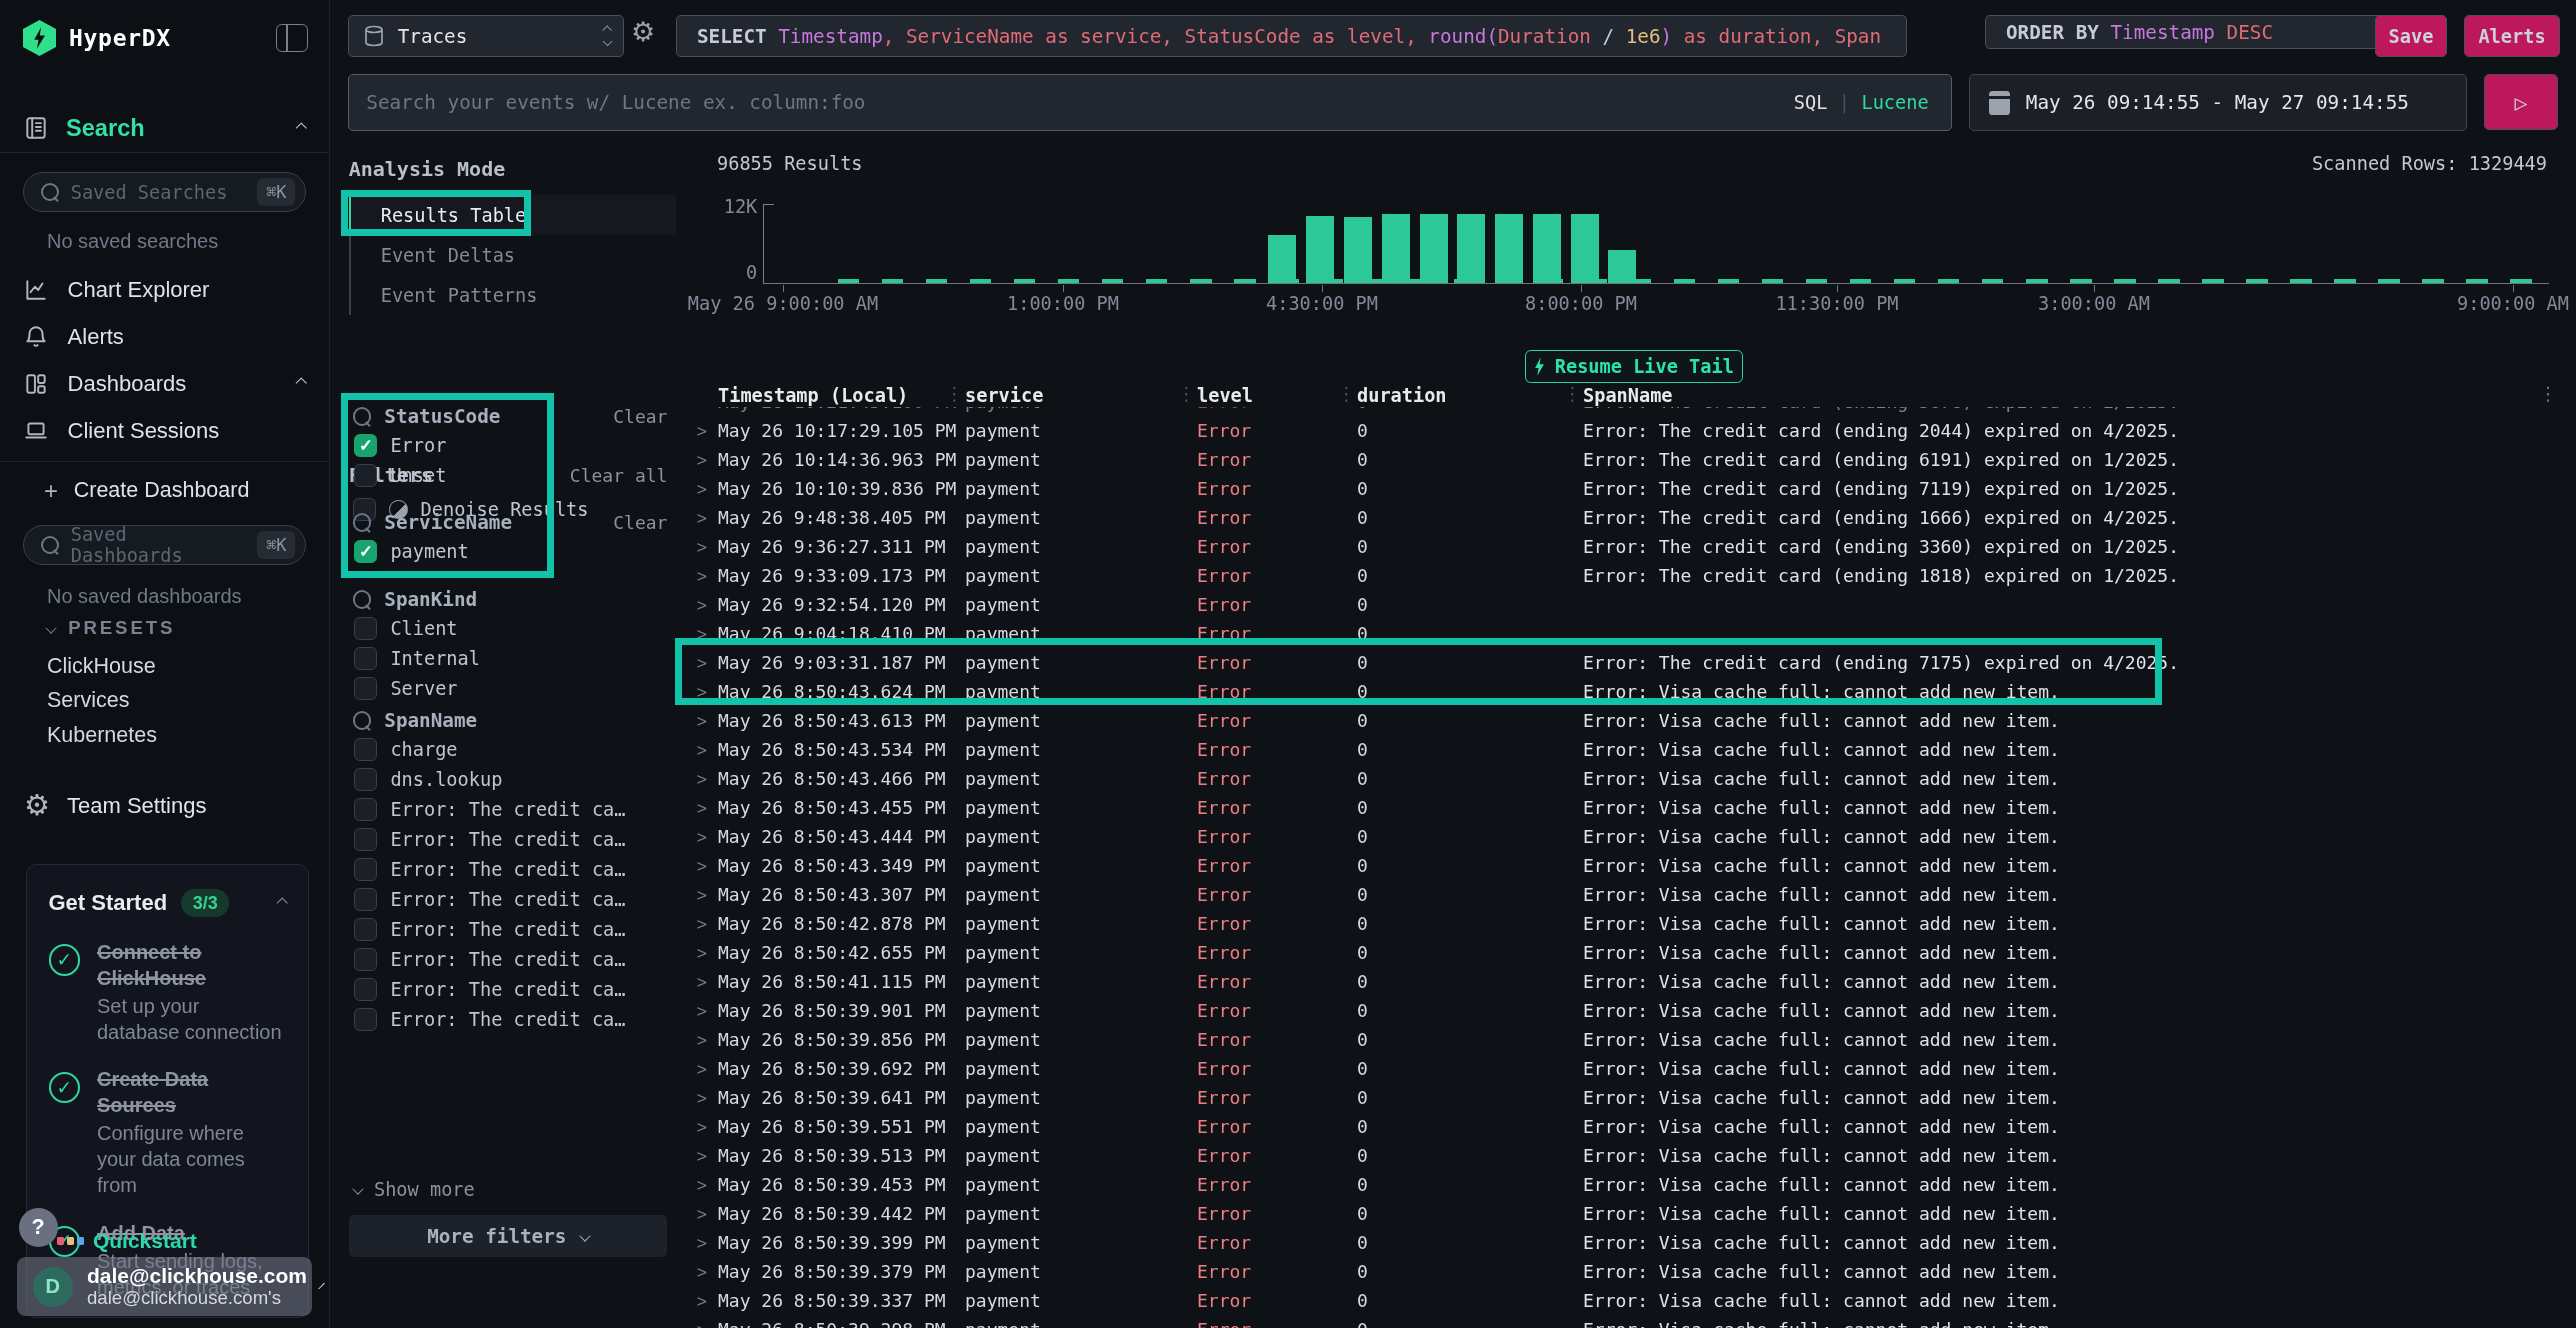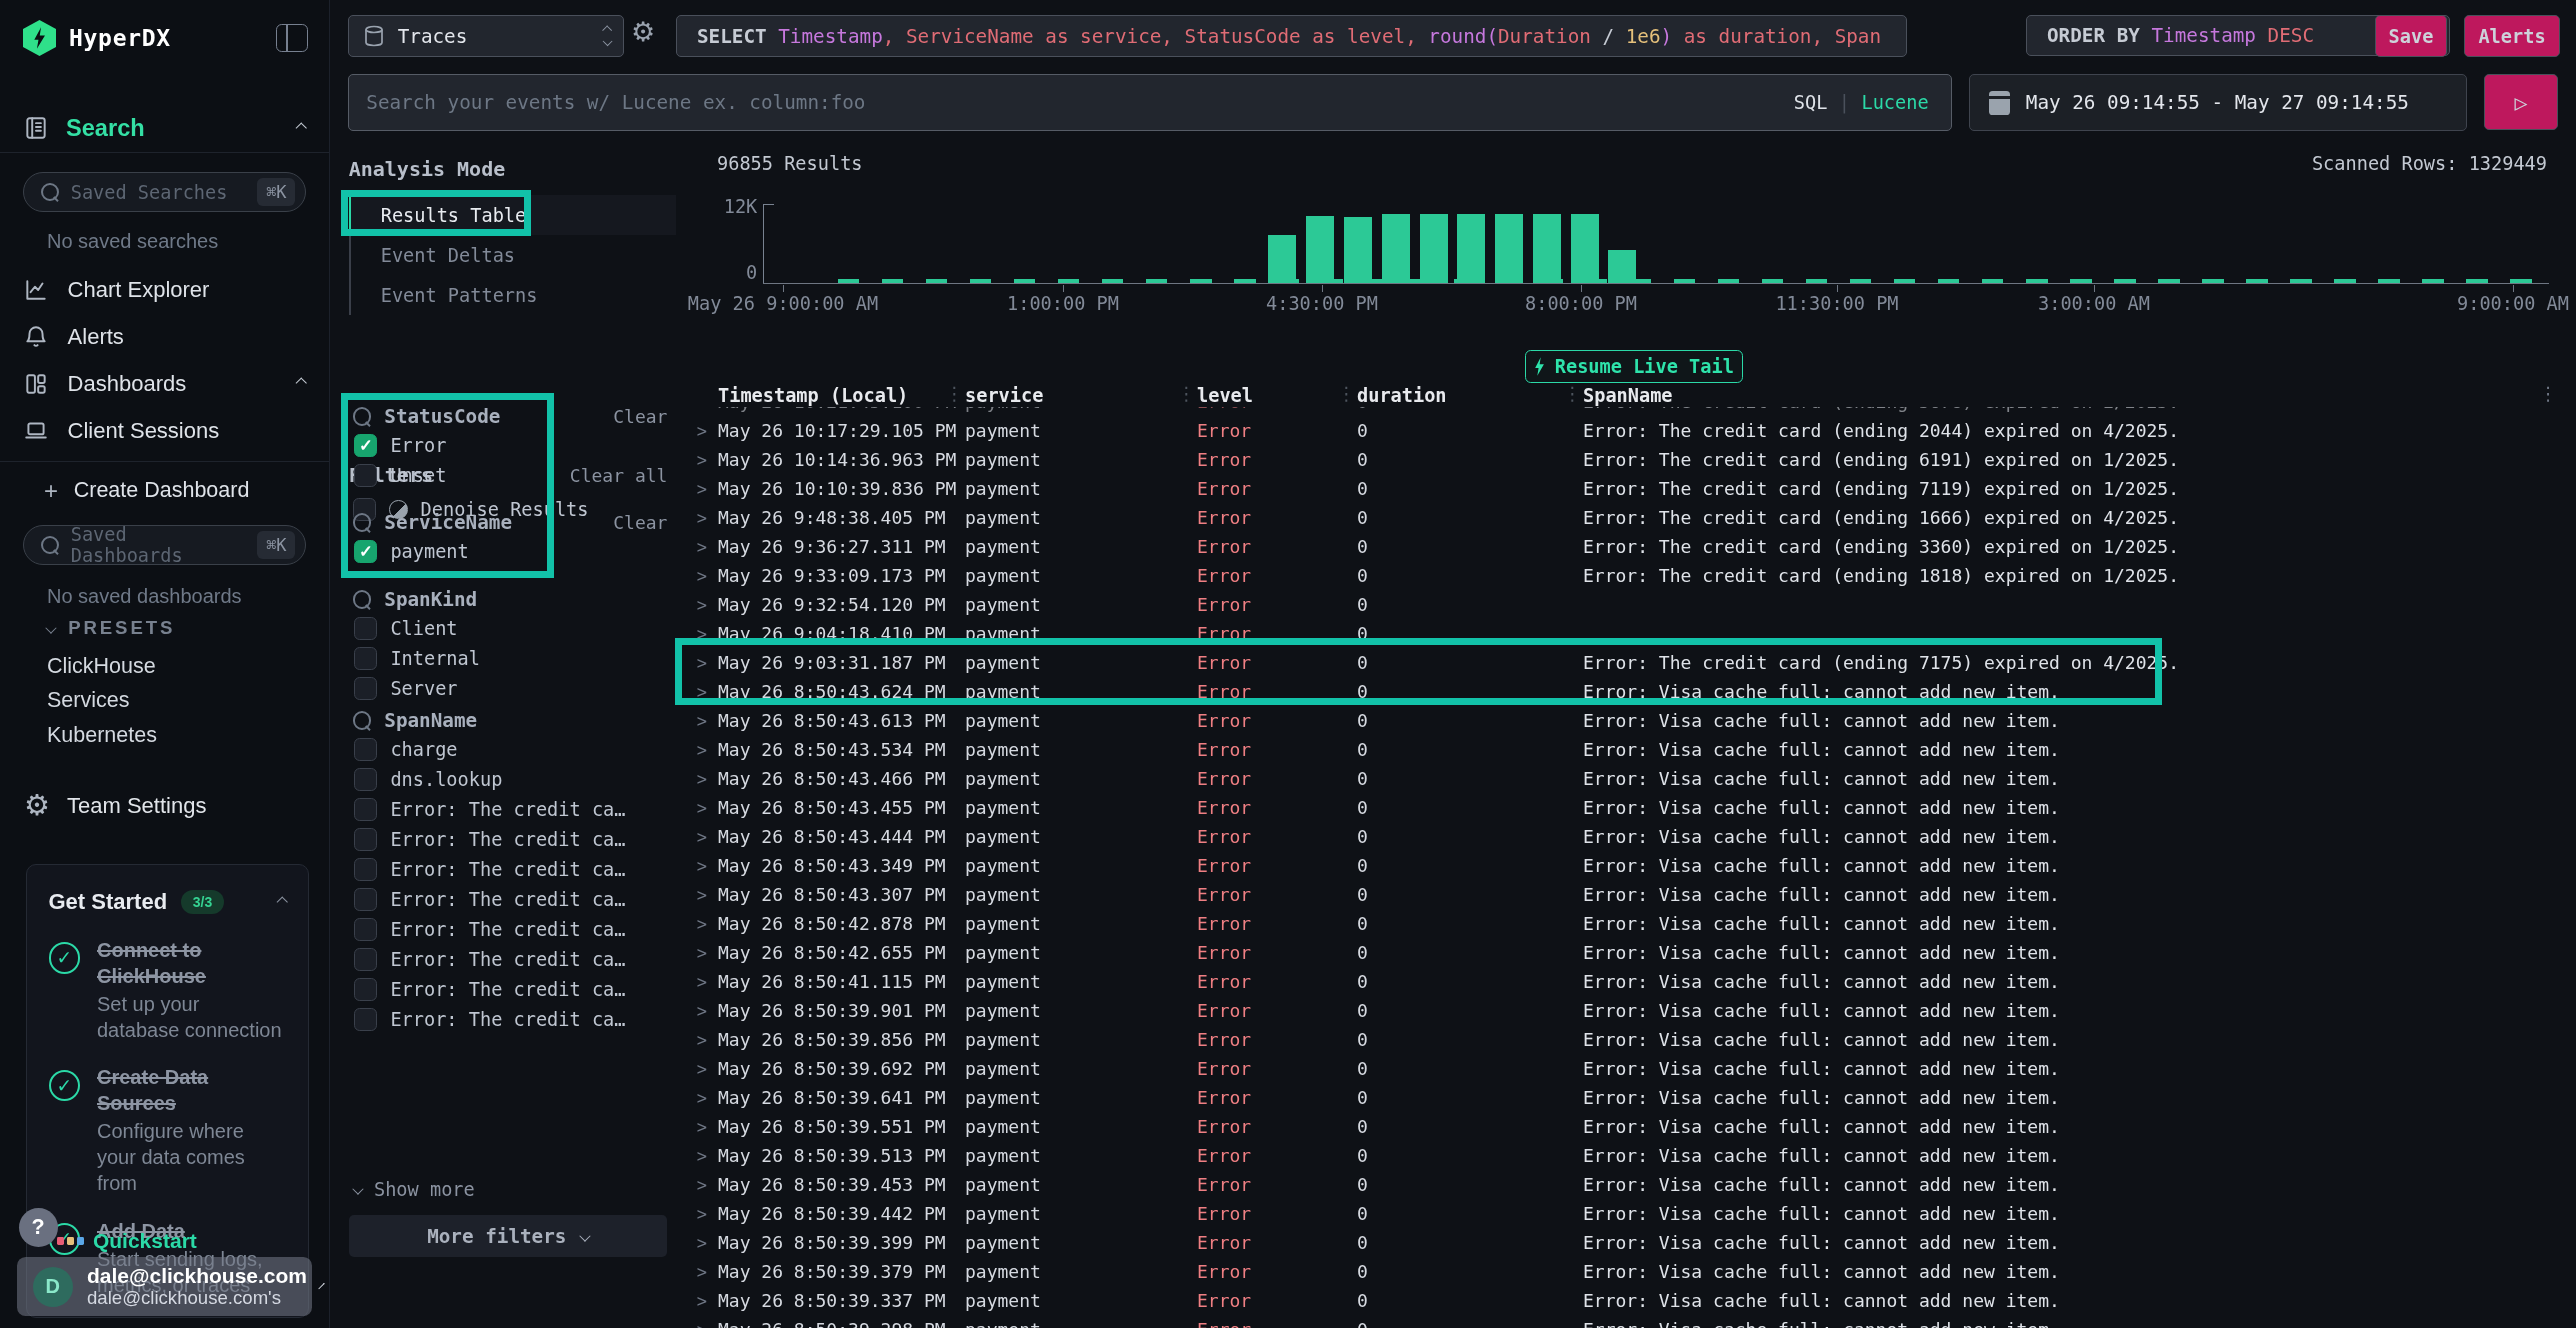--- a/index.html
+++ b/index.html
@@ -33,21 +33,21 @@
   .create-row{position:absolute;top:472px;left:44px;height:37px;display:flex;align-items:center;gap:15.7px;font-size:21.5px;color:#dfe3e9;}
   .plus{font-size:24px;color:#aeb6c2;line-height:1;}
   .presets-head{position:absolute;top:617px;left:47px;display:flex;align-items:center;gap:13px;color:#78818f;font-size:18.6px;letter-spacing:2.9px;font-weight:600;}
   .preset-item{position:absolute;left:47px;height:34px;display:flex;align-items:center;font-size:21.5px;color:#d4d9e0;}
   .team{position:absolute;top:786px;left:24px;height:39px;display:flex;align-items:center;gap:17px;font-size:22px;color:#e2e5ea;}
   .gearchar{font-size:29px;color:#aeb6c2;line-height:1;}
   
   .card{position:absolute;top:864px;left:26px;right:20px;bottom:10px;background:#12151d;border:1.1px solid #252a34;border-radius:10px;padding:24px 21.5px;box-sizing:border-box;}
   .card-head{display:flex;align-items:center;gap:14.3px;}
   .card-title{font-weight:700;font-size:22px;color:#e8ebf0;}
-  .badge{background:#153a2b;color:#35d392;font-weight:700;font-size:14px;border-radius:14.3px;padding:3.6px 11.4px;}
+  .badge{background:#153a2b;color:#35d392;font-weight:700;font-size:18px;border-radius:14.3px;padding:3.6px 11.4px;}
   .card-head .chev{margin-left:auto;border-color:#8b93a1;}
   .gs-item{display:flex;gap:17px;margin-top:21.5px;}
   .gs-check{width:31.5px;height:31.5px;border:2.1px solid #2bd9a7;border-radius:50%;color:#2bd9a7;display:flex;align-items:center;justify-content:center;font-size:18.6px;flex:none;margin-top:5.7px;box-sizing:border-box;}
   .gs-title{font-size:20px;color:#8d95a3;text-decoration:line-through;font-weight:600;line-height:26px;}
   .gs-sub{font-size:20px;color:#7e8795;line-height:26px;margin-top:2.1px;}
   .help{position:absolute;left:18.6px;top:1208px;width:39px;height:39px;border-radius:50%;background:#6a7080;color:#fff;font-weight:700;font-size:21.5px;display:flex;align-items:center;justify-content:center;z-index:5;}
   .sliver{position:absolute;left:57px;top:1229px;display:flex;gap:8.6px;align-items:center;font-weight:700;font-size:21px;color:#2bd9a7;z-index:1;}
   .confetti{display:inline-flex;gap:2.9px;}
   .confetti i{width:7.2px;height:7.2px;border-radius:1.4px;display:inline-block;}
   .userbar{position:absolute;left:17px;right:17px;top:1257px;height:59px;background:rgba(116,122,136,0.55);border-radius:8.6px;display:flex;align-items:center;padding:0 15.7px;gap:14.3px;z-index:6;box-sizing:border-box;}
@@ -298,21 +298,21 @@
         <span class="chev up sm" style="border-width:1.4px;width:5.7px;height:5.7px"></span>
         <span class="chev down sm" style="border-width:1.4px;width:5.7px;height:5.7px"></span>
       </span>
     </div>
     <span class="gear-top">⚙</span>
 
     <div class="box" style="left:347px;top:15px;width:1231px;height:42px;padding:0 20px">
       <span class="code" id="sql-line"><span class="t-kw">SELECT </span><span class="t-purple">Timestamp</span><span class="t-red">, </span><span class="t-red">ServiceName as service, StatusCode as level, </span><span class="t-purple">round</span><span class="t-purple">(</span><span class="t-red">Duration </span><span class="t-light">/ </span><span class="t-yellow">1e6</span><span class="t-purple">)</span><span class="t-red"> as duration, Span</span></span>
     </div>
 
-    <div class="box" style="left:1697px;top:15px;width:424px;height:41px;padding:0 20px">
+    <div class="box" style="left:1656px;top:15px;width:424px;height:34px;padding:0 20px">
       <span class="code" id="order-line"><span class="t-kw">ORDER BY </span><span class="t-purple">Timestamp </span><span class="t-red">DESC</span></span>
     </div>
 
     <div class="btn" style="left:2046px;top:15px;width:72px;height:42px">Save</div>
     <div class="btn" style="left:2135px;top:15px;width:96px;height:42px">Alerts</div>
 
     <div class="box" style="left:19.3px;top:74px;width:1604px;height:57px;padding:0 17px;border-color:#565c66">
       <span class="ph2">Search your events w/ Lucene ex. column:foo</span>
       <span class="modes-switch">
         <span style="color:#dfe3e9">SQL</span>

